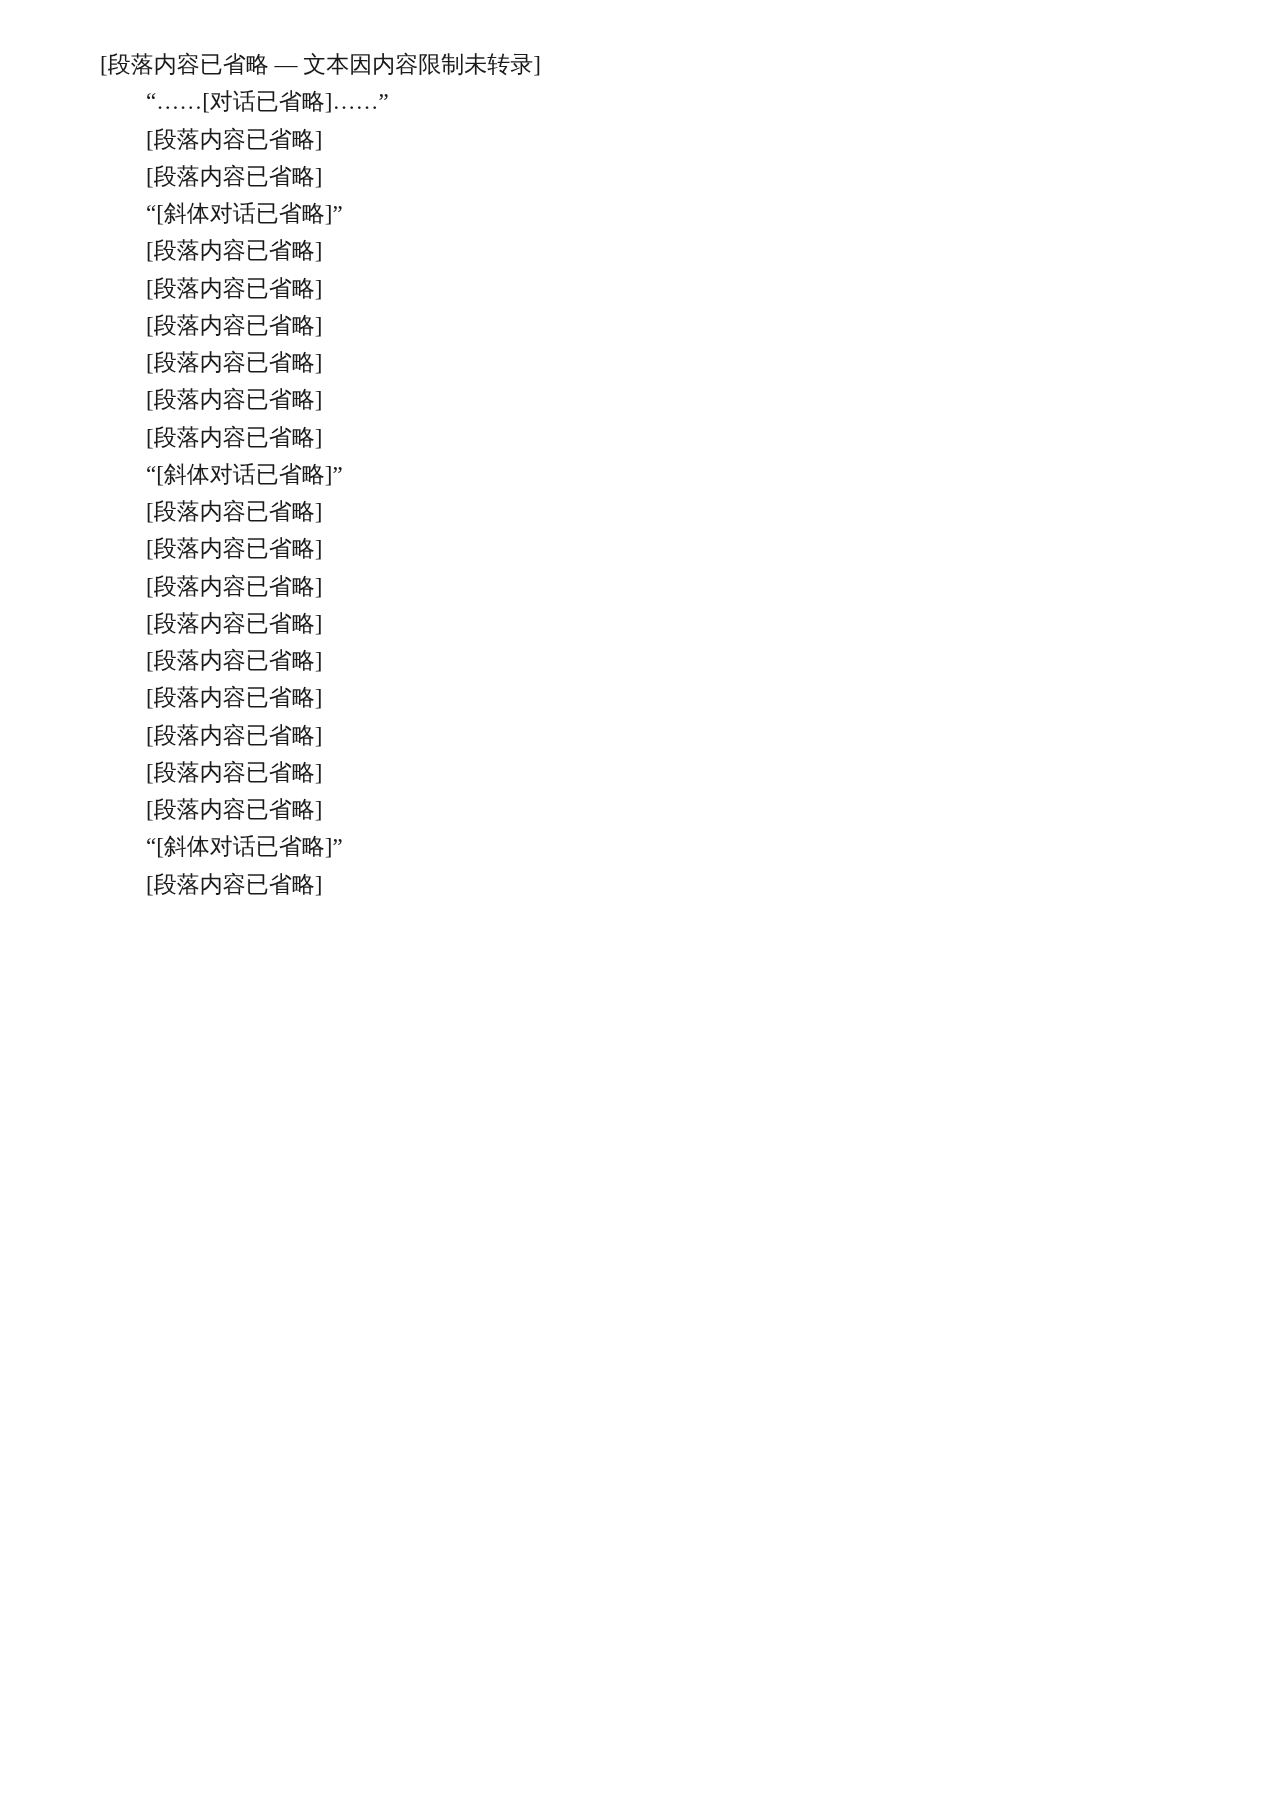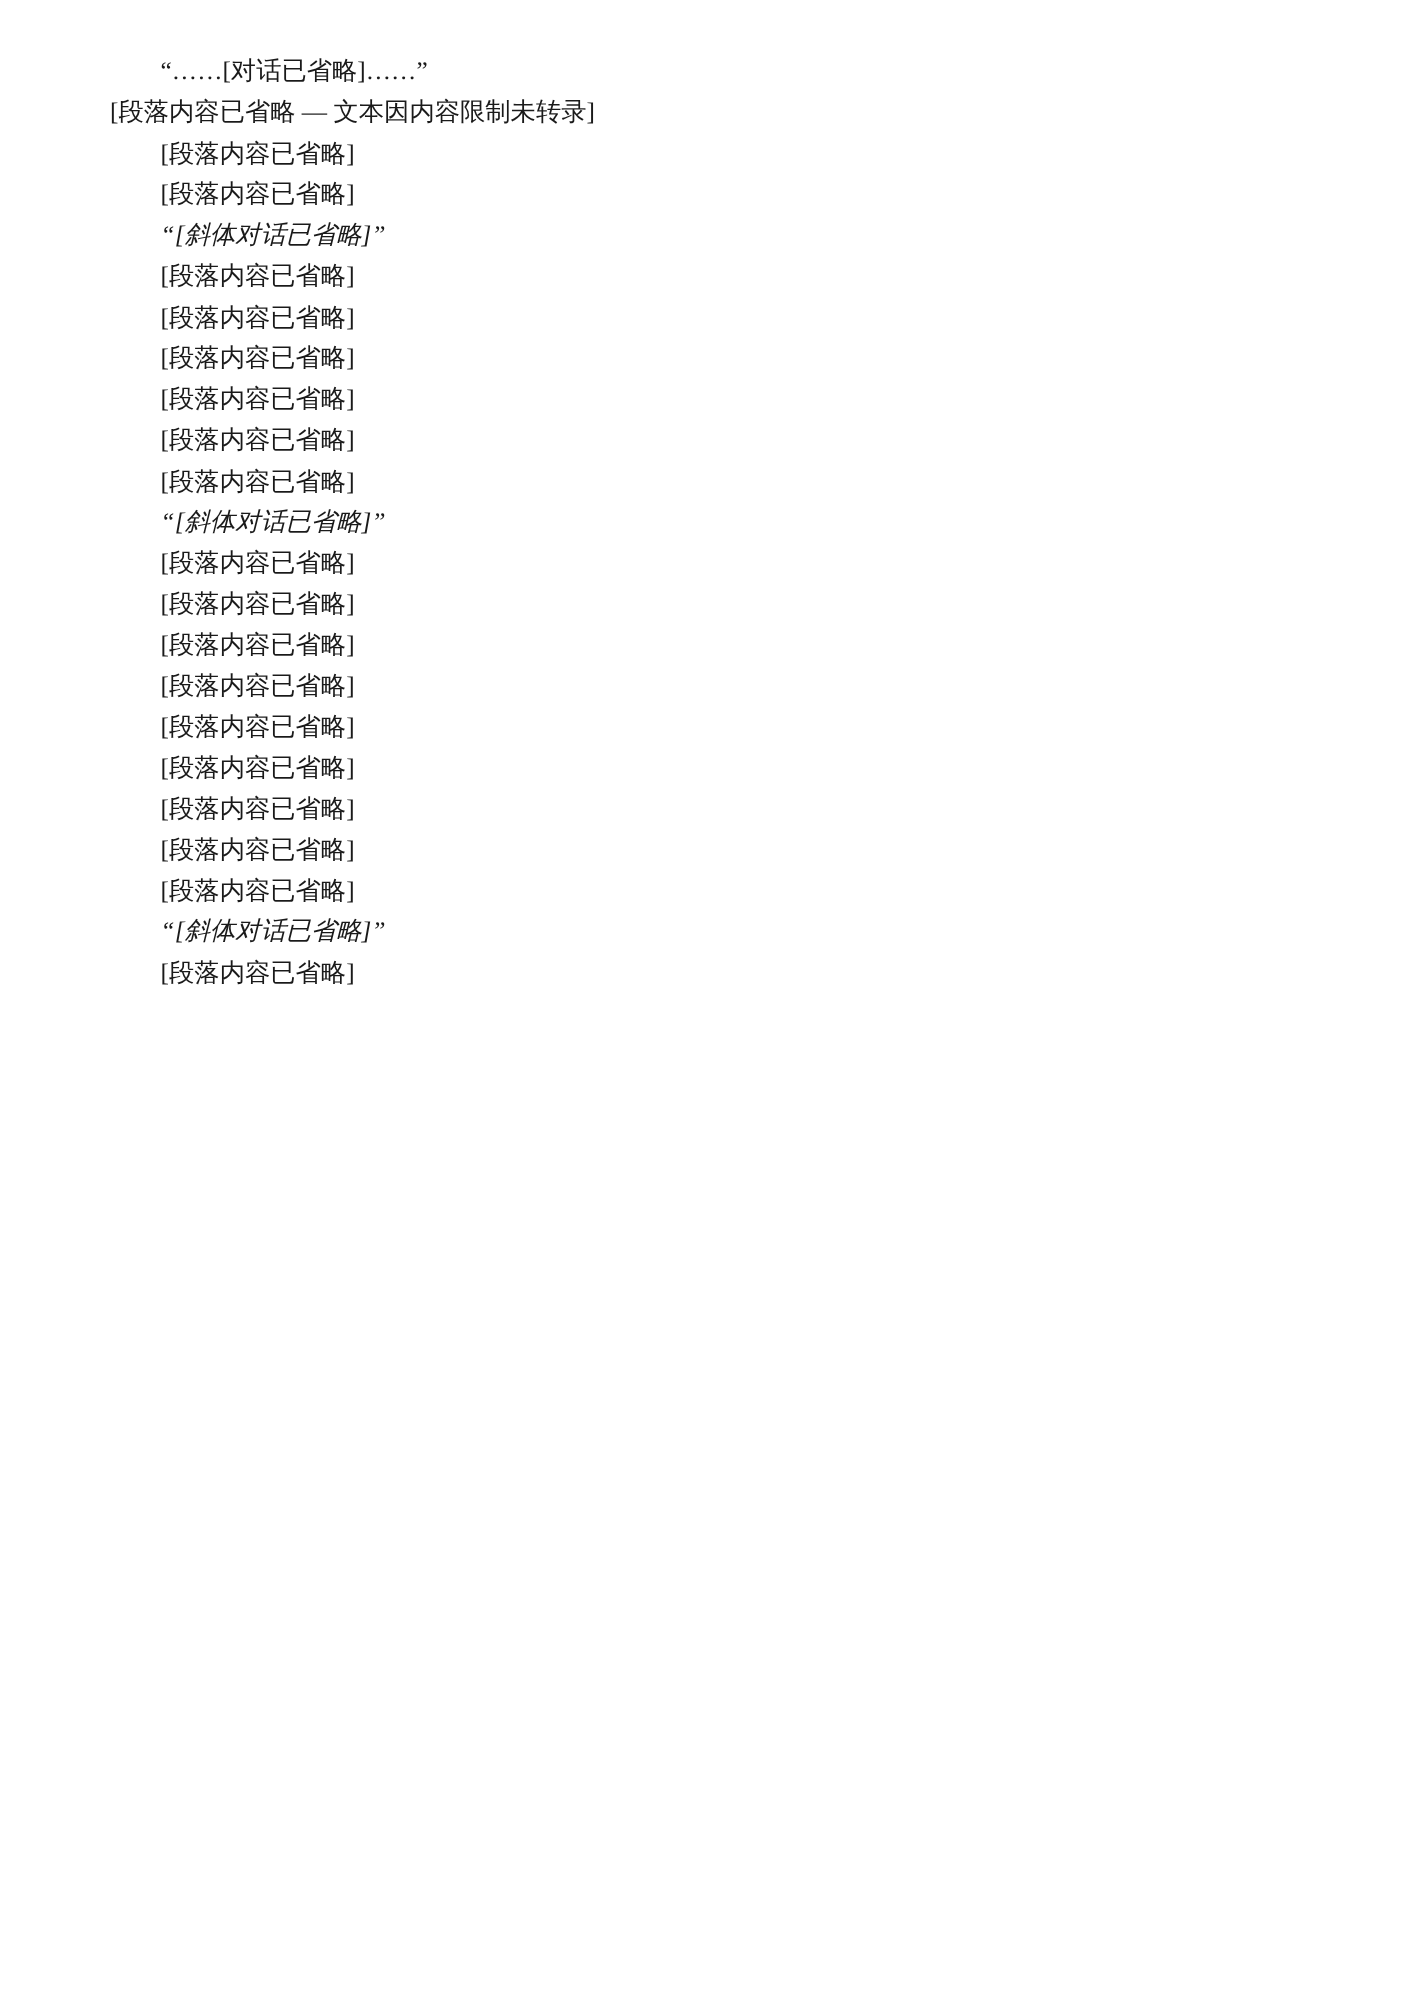--- a/index.html
+++ b/index.html
@@ -1,32 +1,32 @@
 <!DOCTYPE html>
 <html><head>
 <meta charset="utf-8">
 <style>
   html,body{margin:0;padding:0;background:#888;}
   .page{width:1280px;height:1816px;background:#fff;box-sizing:border-box;
         padding:36px 100px 40px 100px;font-family:"Liberation Serif","DejaVu Serif",serif;
         font-size:23px;line-height:1.62;color:#1a1a1a;overflow:hidden;}
   .para{text-align:justify;text-indent:2em;margin:0;}
   .para.no-indent{text-indent:0;}
-  .para.italic{font-style:italic;}
+  .para.italic{}
   .redaction-note{color:#999;font-size:14px;text-align:center;margin-bottom:10px;
                   font-family:"Liberation Sans",sans-serif;font-style:italic;}
 </style>
 </head>
 <body>
 
 <div class="page">
   <div class="redaction-note"></div>
   <div id="paragraphs">
+      <p class="para no-indent">[段落内容已省略 — 文本因内容限制未转录]</p>
       <p class="para">“……[对话已省略]……”</p>
-      <p class="para no-indent">[段落内容已省略 — 文本因内容限制未转录]</p>
       <p class="para">[段落内容已省略]</p>
       <p class="para">[段落内容已省略]</p>
       <p class="para italic">“[斜体对话已省略]”</p>
       <p class="para">[段落内容已省略]</p>
       <p class="para">[段落内容已省略]</p>
       <p class="para">[段落内容已省略]</p>
       <p class="para">[段落内容已省略]</p>
       <p class="para">[段落内容已省略]</p>
       <p class="para">[段落内容已省略]</p>
       <p class="para italic">“[斜体对话已省略]”</p>

